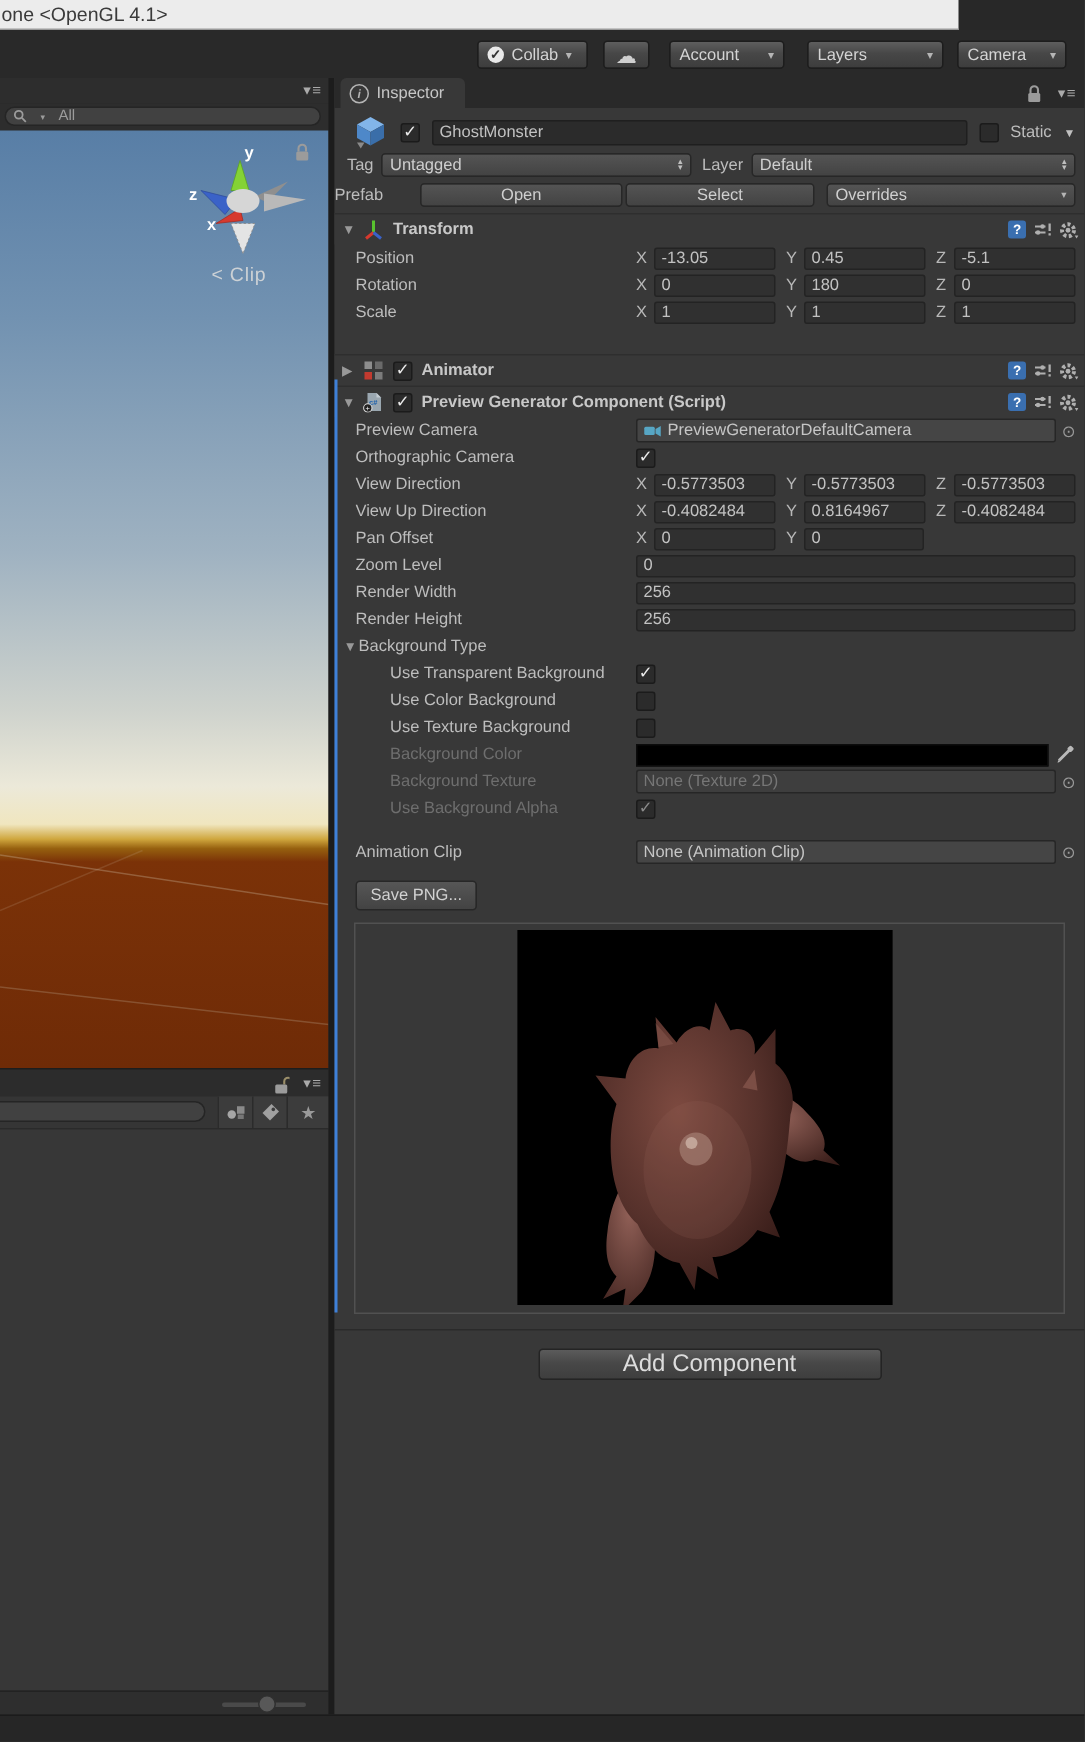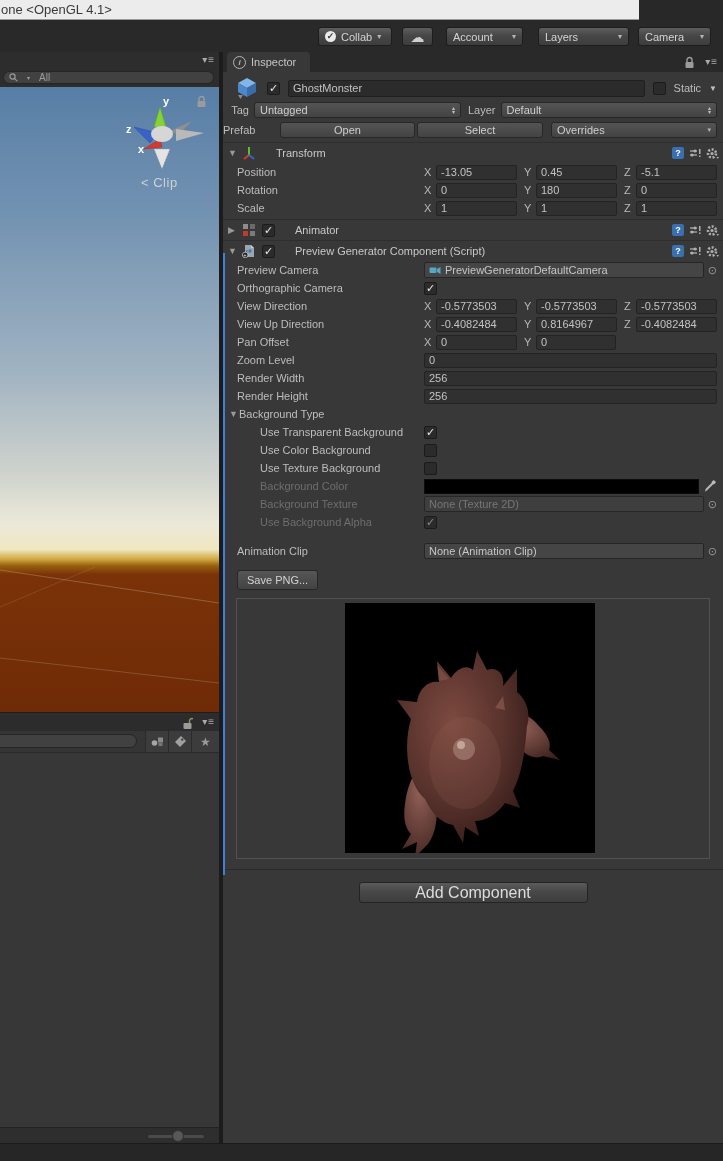--- a/index.html
+++ b/index.html
@@ -59,21 +59,21 @@
   .objfld{flex:1;height:16px;background:#454545;border:1px solid #262626;border-radius:2px;box-sizing:border-box;
           display:flex;align-items:center;gap:4px;padding:0 4px;color:#c6c6c6;overflow:hidden;white-space:nowrap}
   .objfld.dim{background:#3e3e3e;color:#767676}
   .picker{width:13px;flex:none;text-align:right;color:#999;font-size:11px}
   .cb{width:13px;height:13px;flex:none;background:#2b2b2b;border:1px solid #1b1b1b;border-radius:2px;
       box-sizing:border-box;color:transparent;font-size:11px;line-height:11px;text-align:center}
   .cb.on{color:#ececec}
   .cb.on.dim{color:#8b8b8b}
   .comp-hdr{display:flex;align-items:center;height:20px;padding:0 4px 0 5px;gap:4px;border-top:1px solid #2e2e2e;
             background:#383838}
-  .comp-title{font-weight:normal;color:#c8c8c8;margin-left:16px}
+  .comp-title{font-weight:bold;color:#c8c8c8;margin-left:2px}
   .fold{color:#999;font-size:9px;width:10px;flex:none}
   .hdr-icons{margin-left:auto;display:flex;align-items:center;gap:5px}
   .help-ic{width:12px;height:12px;border-radius:2px;background:#3a6fb0;color:#fff;font-size:9px;font-weight:bold;
            line-height:12px;text-align:center}
   .dd{height:16px;box-sizing:border-box;border:1px solid #272727;border-radius:3px;
       background:linear-gradient(#545454,#434343);display:flex;align-items:center;justify-content:space-between;
       padding:0 5px;color:#cfcfcf}
   .updn{display:flex;flex-direction:column;line-height:4px;font-size:6px;color:#bfbfbf}
   .rbtn{height:16px;box-sizing:border-box;border:1px solid #272727;border-radius:3px;
         background:linear-gradient(#545454,#434343);display:flex;align-items:center;justify-content:center;color:#cfcfcf}
@@ -303,21 +303,21 @@
       <span class="lbl">Rotation</span>
       <span class="vec">
         <span class="ax">X</span>
           <span class="nfld">0</span>
         <span class="ax">Y</span>
           <span class="nfld">180</span>
         <span class="ax">Z</span>
           <span class="nfld">0</span>
       </span>
     </div>
-    <div class="row" style="margin-bottom:2px">
+    <div class="row" style="margin-bottom:19px">
       <span class="lbl">Scale</span>
       <span class="vec">
         <span class="ax">X</span>
           <span class="nfld">1</span>
         <span class="ax">Y</span>
           <span class="nfld">1</span>
         <span class="ax">Z</span>
           <span class="nfld">1</span>
       </span>
     </div>

